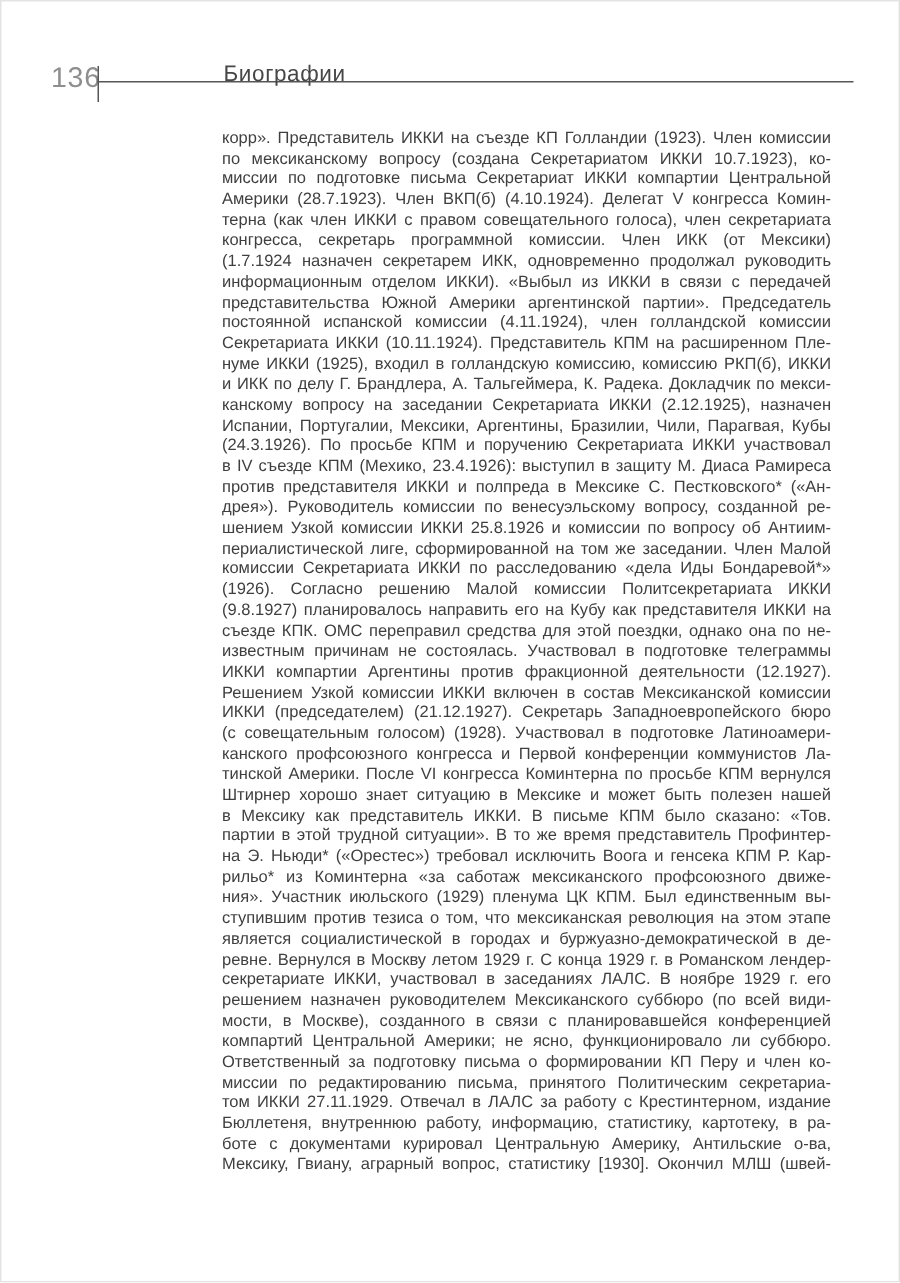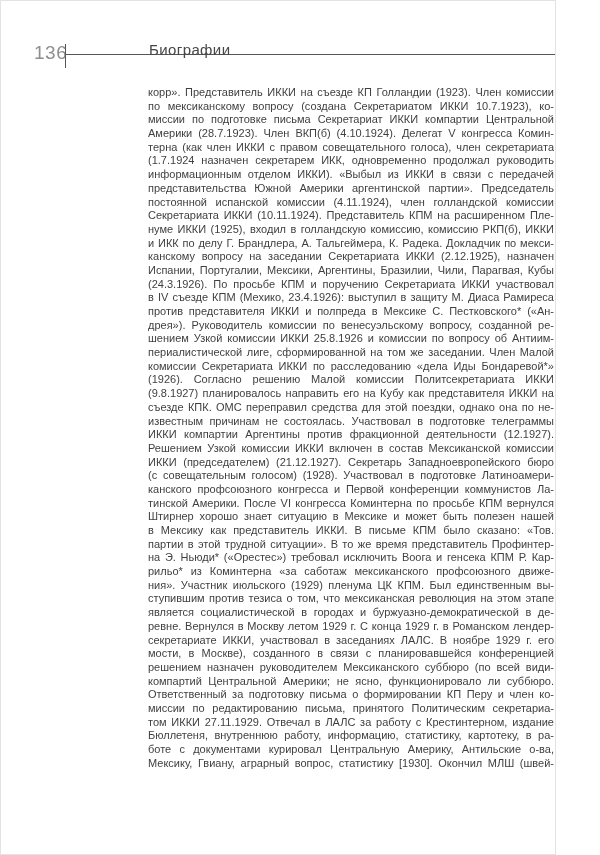--- a/index.html
+++ b/index.html
@@ -4,21 +4,21 @@
 <style>
   :root {
     --text-color: #3f3f3f;
     --muted-color: #8e8e8e;
     --rule-color: #565656;
   }
   * { margin: 0; padding: 0; box-sizing: border-box; }
   html, body { background: #ffffff; }
   .page {
     position: relative;
-    width: 556px;
+    width: 600px;
     height: 855px;
     background: #ffffff;
     border: 1px solid #e3e3e3;
     overflow: hidden;
     font-family: "Liberation Sans", "DejaVu Sans", sans-serif;
   }
   .page-number {
     position: absolute;
     left: 33px;
     top: 41px;
@@ -76,20 +76,21 @@
   <div class="page-number">136</div>
   <div class="header-tick"></div>
   <div class="header-rule"></div>
   <div class="running-head">Биографии</div>
   <div class="body-text">
       <div class="line">корр». Представитель ИККИ на съезде КП Голландии (1923). Член комиссии</div>
       <div class="line">по мексиканскому вопросу (создана Секретариатом ИККИ 10.7.1923), ко-</div>
       <div class="line">миссии по подготовке письма Секретариат ИККИ компартии Центральной</div>
       <div class="line">Америки (28.7.1923). Член ВКП(б) (4.10.1924). Делегат V конгресса Комин-</div>
       <div class="line">терна (как член ИККИ с правом совещательного голоса), член секретариата</div>
+      <div class="line">конгресса, секретарь программной комиссии. Член ИКК (от Мексики)</div>
       <div class="line">(1.7.1924 назначен секретарем ИКК, одновременно продолжал руководить</div>
       <div class="line">информационным отделом ИККИ). «Выбыл из ИККИ в связи с передачей</div>
       <div class="line">представительства Южной Америки аргентинской партии». Председатель</div>
       <div class="line">постоянной испанской комиссии (4.11.1924), член голландской комиссии</div>
       <div class="line">Секретариата ИККИ (10.11.1924). Представитель КПМ на расширенном Пле-</div>
       <div class="line">нуме ИККИ (1925), входил в голландскую комиссию, комиссию РКП(б), ИККИ</div>
       <div class="line">и ИКК по делу Г. Брандлера, А. Тальгеймера, К. Радека. Докладчик по мекси-</div>
       <div class="line">канскому вопросу на заседании Секретариата ИККИ (2.12.1925), назначен</div>
       <div class="line">Испании, Португалии, Мексики, Аргентины, Бразилии, Чили, Парагвая, Кубы</div>
       <div class="line">(24.3.1926). По просьбе КПМ и поручению Секретариата ИККИ участвовал</div>
@@ -112,22 +113,22 @@
       <div class="line">Штирнер хорошо знает ситуацию в Мексике и может быть полезен нашей</div>
       <div class="line">в Мексику как представитель ИККИ. В письме КПМ было сказано: «Тов.</div>
       <div class="line">партии в этой трудной ситуации». В то же время представитель Профинтер-</div>
       <div class="line">на Э. Ньюди* («Орестес») требовал исключить Воога и генсека КПМ Р. Кар-</div>
       <div class="line">рильо* из Коминтерна «за саботаж мексиканского профсоюзного движе-</div>
       <div class="line">ния». Участник июльского (1929) пленума ЦК КПМ. Был единственным вы-</div>
       <div class="line">ступившим против тезиса о том, что мексиканская революция на этом этапе</div>
       <div class="line">является социалистической в городах и буржуазно-демократической в де-</div>
       <div class="line">ревне. Вернулся в Москву летом 1929 г. С конца 1929 г. в Романском лендер-</div>
       <div class="line">секретариате ИККИ, участвовал в заседаниях ЛАЛС. В ноябре 1929 г. его</div>
+      <div class="line">решением назначен руководителем Мексиканского суббюро (по всей види-</div>
       <div class="line">мости, в Москве), созданного в связи с планировавшейся конференцией</div>
-      <div class="line">решением назначен руководителем Мексиканского суббюро (по всей види-</div>
       <div class="line">компартий Центральной Америки; не ясно, функционировало ли суббюро.</div>
       <div class="line">Ответственный за подготовку письма о формировании КП Перу и член ко-</div>
       <div class="line">миссии по редактированию письма, принятого Политическим секретариа-</div>
       <div class="line">том ИККИ 27.11.1929. Отвечал в ЛАЛС за работу с Крестинтерном, издание</div>
       <div class="line">Бюллетеня, внутреннюю работу, информацию, статистику, картотеку, в ра-</div>
       <div class="line">боте с документами курировал Центральную Америку, Антильские о-ва,</div>
       <div class="line">Мексику, Гвиану, аграрный вопрос, статистику [1930]. Окончил МЛШ (швей-</div>
     </div>
 </div>
 

